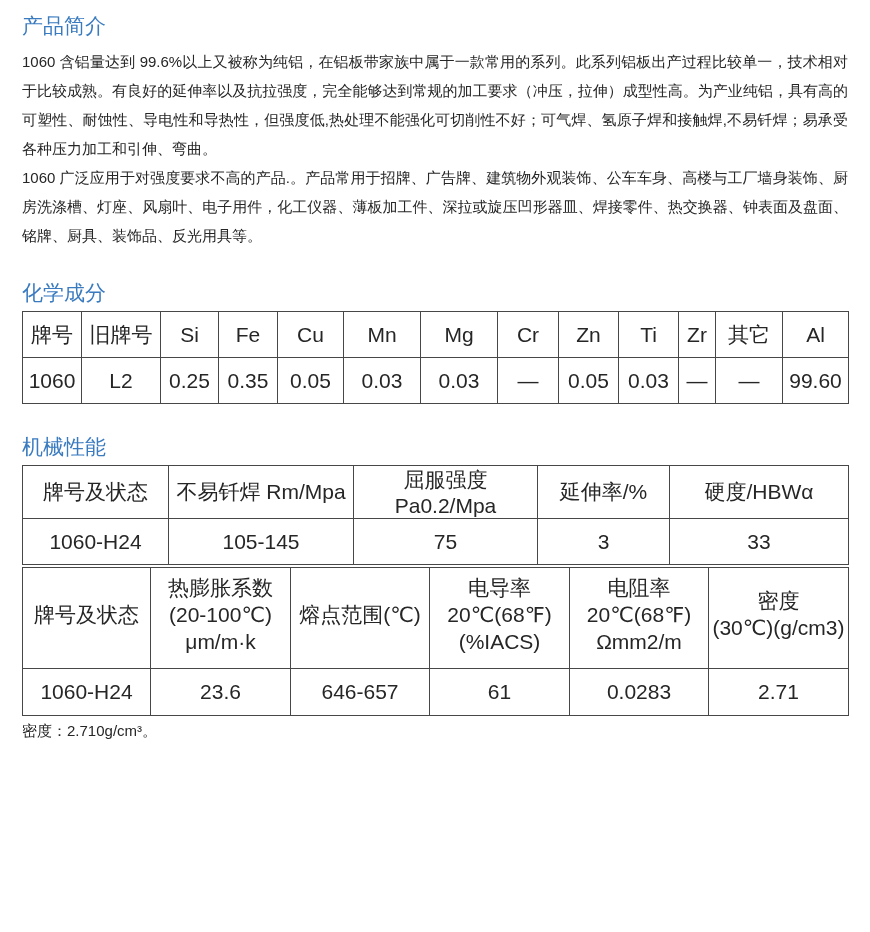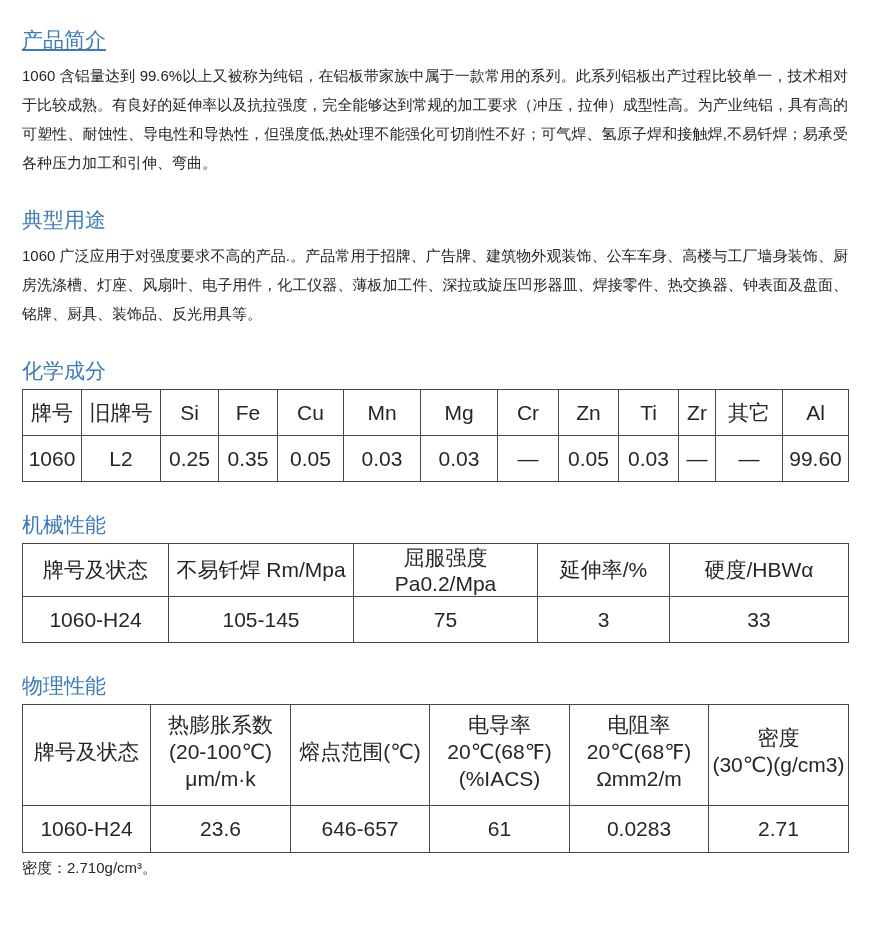--- a/index.html
+++ b/index.html
@@ -12,21 +12,21 @@
   .doc { padding:12px 22px 30px 22px; }
 
   h2.section-heading {
     font-family:"Liberation Serif","DejaVu Serif",serif;
     font-weight:normal;
     font-size:21px;
     line-height:24px;
     color:#3A7BC0;
     margin:31px 0 9px 0;
   }
-  h2.section-heading.first { margin-top:16px;text-decoration:underline; }
+  h2.section-heading.first { margin-top:2px; }
   h2.table-heading { margin-bottom:6px; }
 
   p.body-line, p.body-para {
     font-size:15px;
     line-height:29px;
     margin:0;
     text-align:justify;
   }
   p.body-line { text-align:left; }
 
@@ -55,21 +55,20 @@
   .quality p.body-line { line-height:29px; }
 </style>
 </head>
 <body>
 
 <div class="doc">
 
   <h2 class="section-heading first">产品简介</h2>
   <p class="body-para">1060 含铝量达到 99.6%以上又被称为纯铝，在铝板带家族中属于一款常用的系列。此系列铝板出产过程比较单一，技术相对于比较成熟。有良好的延伸率以及抗拉强度，完全能够达到常规的加工要求（冲压，拉伸）成型性高。为产业纯铝，具有高的可塑性、耐蚀性、导电性和导热性，但强度低,热处理不能强化可切削性不好；可气焊、氢原子焊和接触焊,不易钎焊；易承受各种压力加工和引伸、弯曲。</p>
 
-  <h2 class="section-heading">典型用途</h2>
   <p class="body-para">1060 广泛应用于对强度要求不高的产品.。产品常用于招牌、广告牌、建筑物外观装饰、公车车身、高楼与工厂墙身装饰、厨房洗涤槽、灯座、风扇叶、电子用件，化工仪器、薄板加工件、深拉或旋压凹形器皿、焊接零件、热交换器、钟表面及盘面、铭牌、厨具、装饰品、反光用具等。</p>
 
   <h2 class="section-heading table-heading">化学成分</h2>
   <table class="spec chem">
     <colgroup>
       <col style="width:59px">
         <col style="width:79px">
         <col style="width:58px">
         <col style="width:59px">
       <col style="width:66px">
@@ -136,21 +135,20 @@
       <tr>
         <td>1060-H24</td>
         <td>105-145</td>
         <td>75</td>
         <td>3</td>
         <td>33</td>
       </tr>
     </tbody>
   </table>
 
-  <h2 class="section-heading table-heading">物理性能</h2>
   <table class="spec phys">
     <colgroup>
       <col style="width:128px">
         <col style="width:140px">
         <col style="width:139px">
         <col style="width:140px">
         <col style="width:139px">
         <col style="width:140px">
     </colgroup>
     <tbody>

